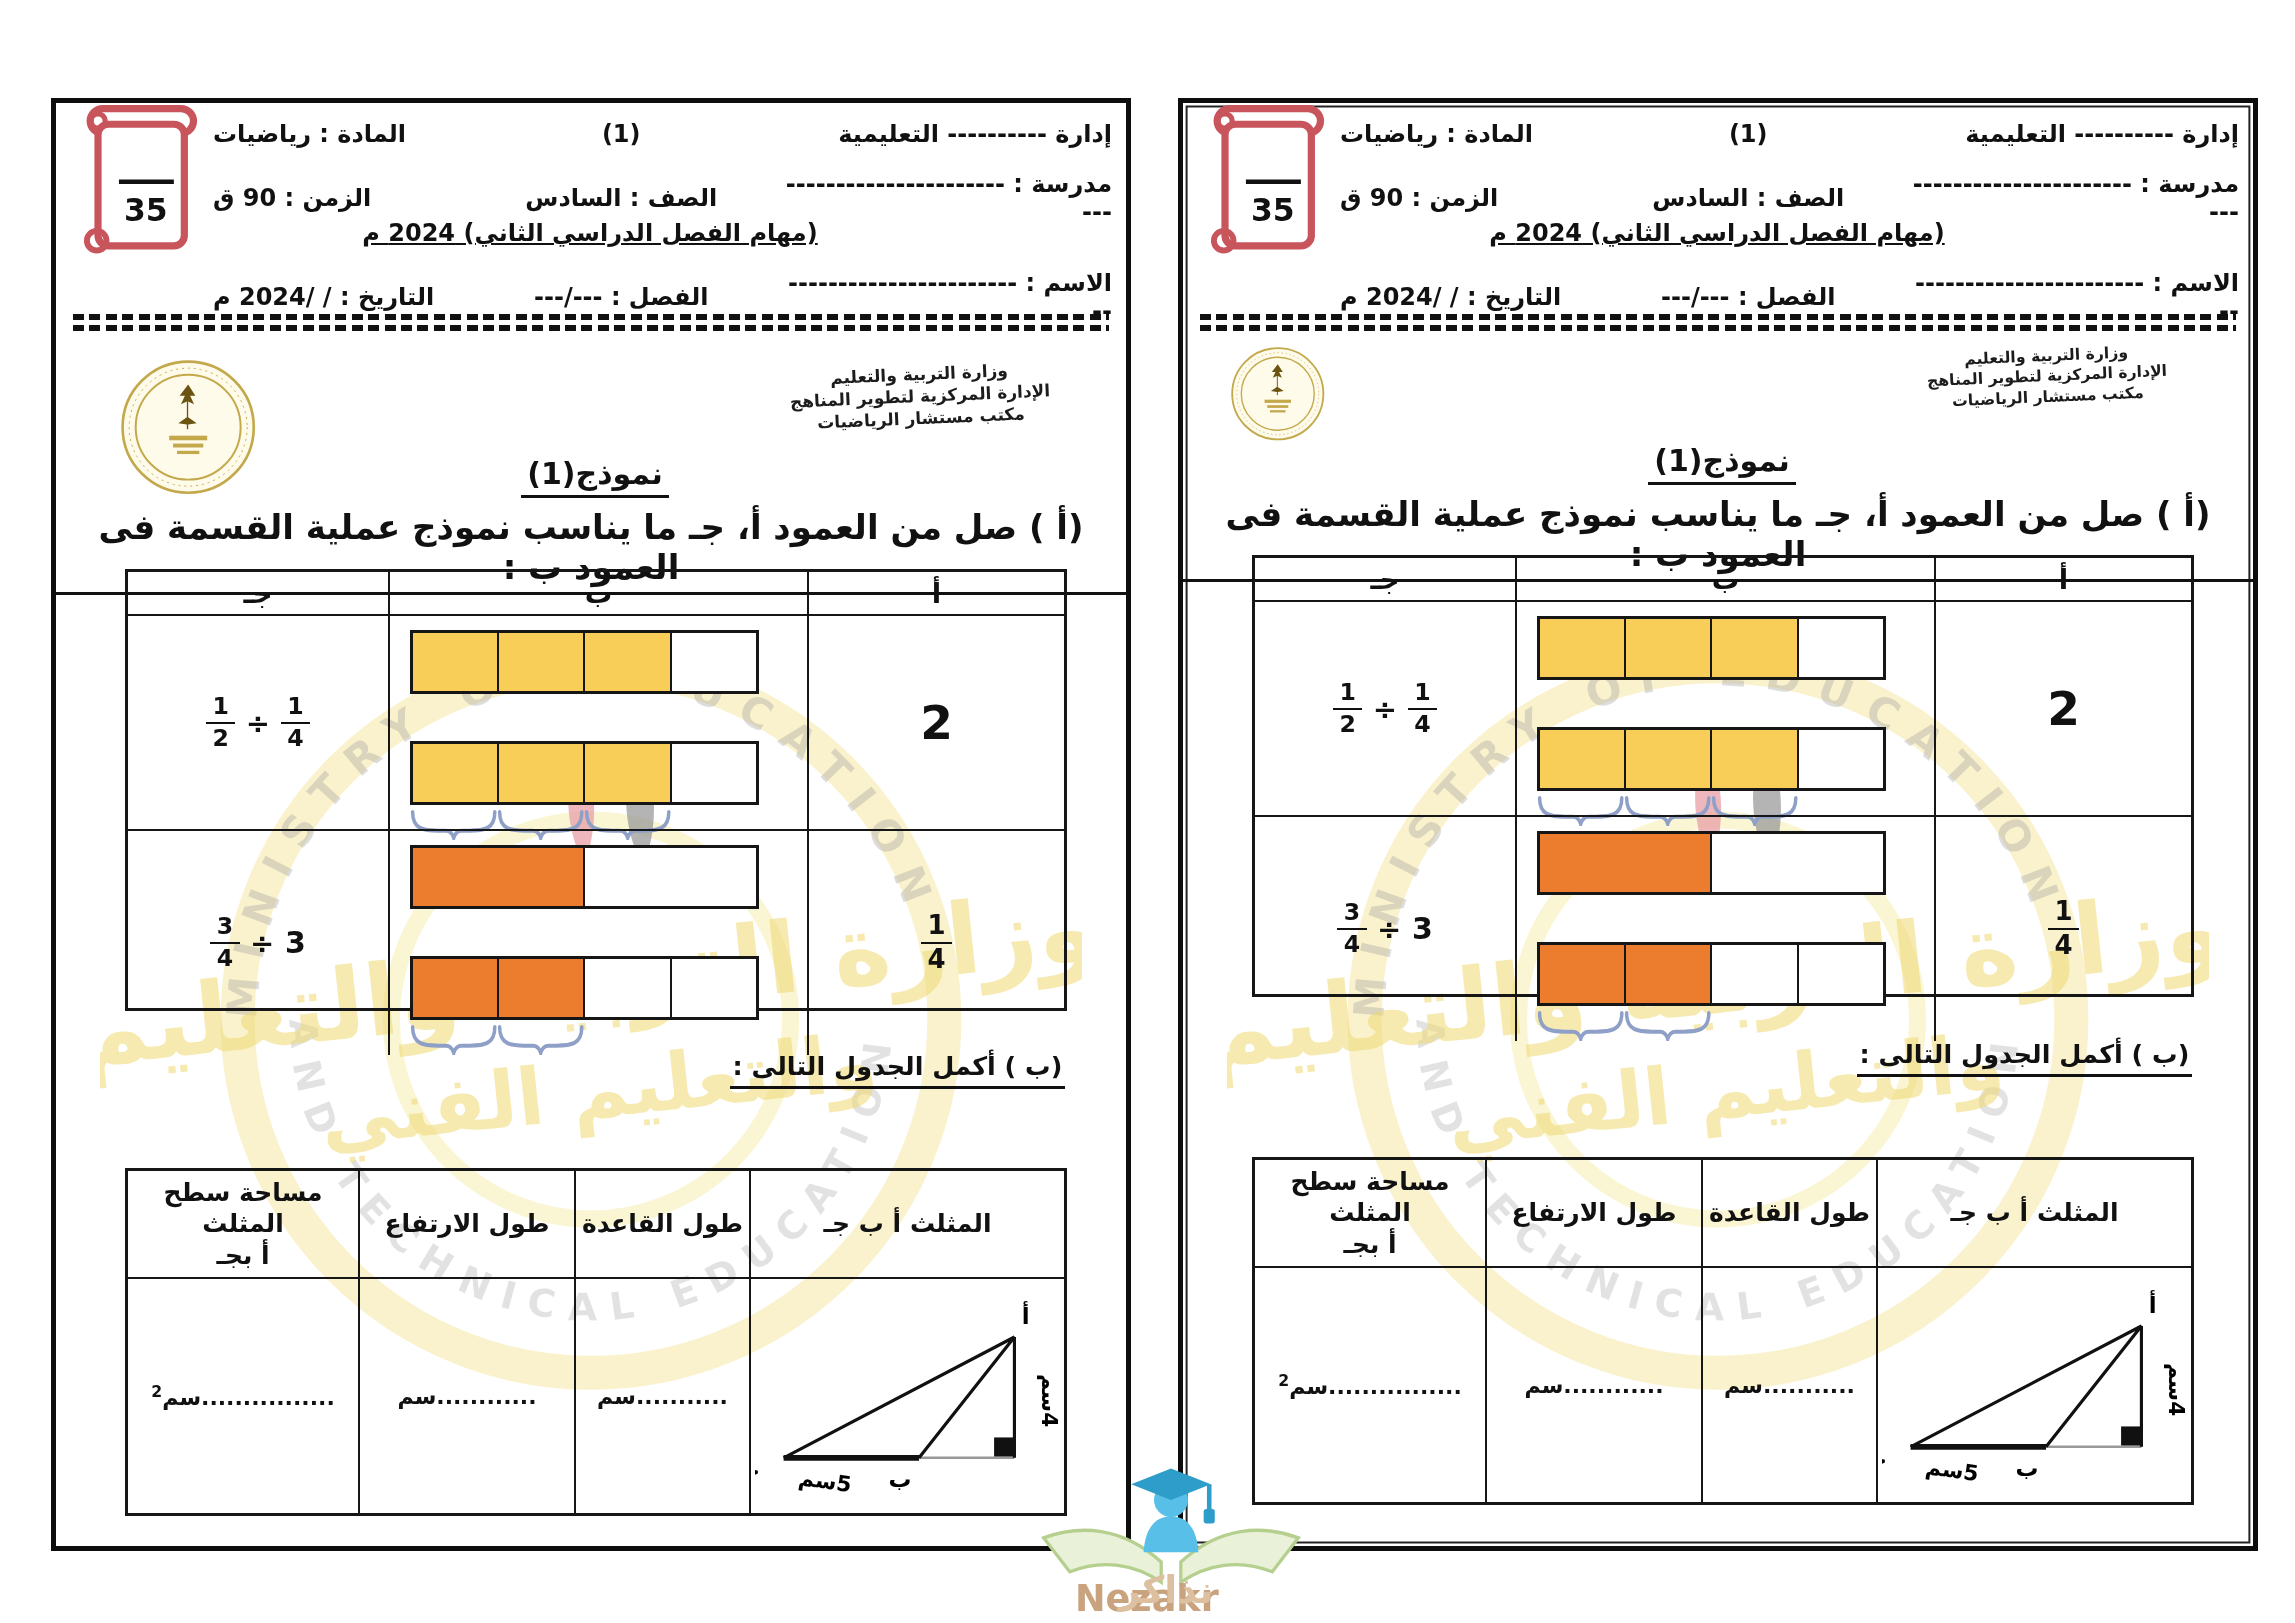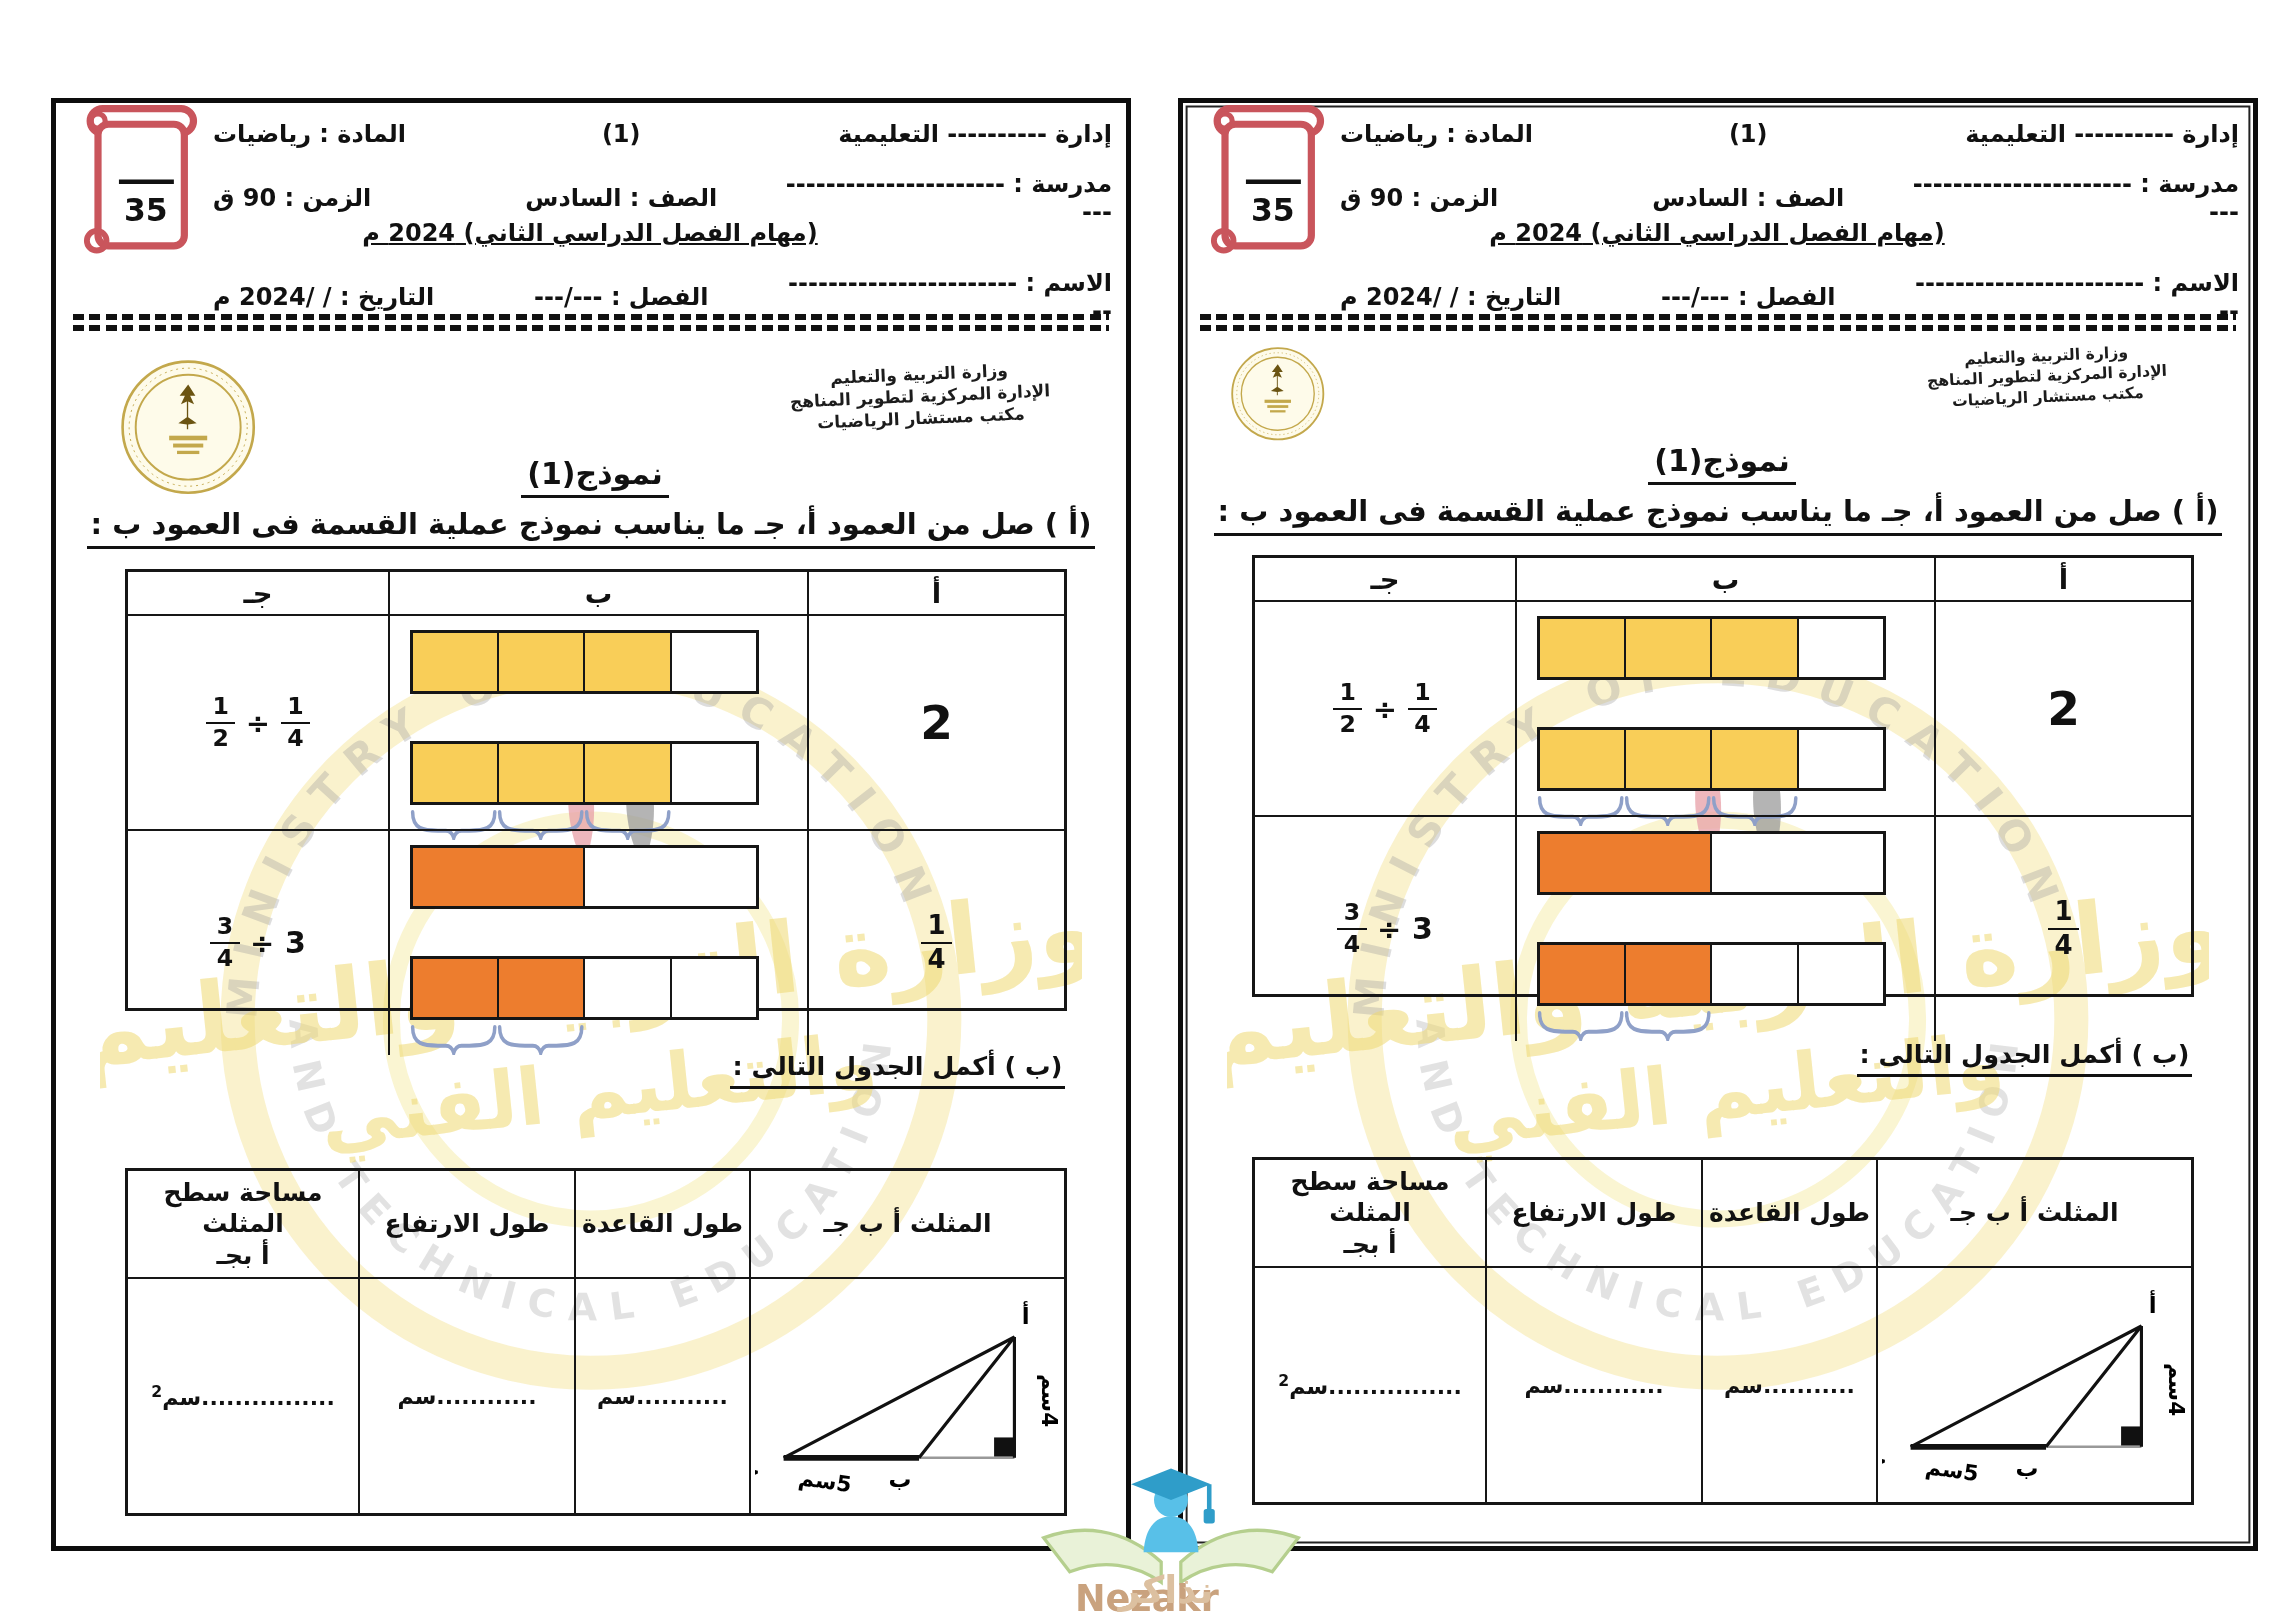--- a/index.html
+++ b/index.html
@@ -19,21 +19,21 @@
   .sep .dash+.dash{margin-top:5.2px;}
   
   .badge{position:absolute;left:25px;top:-1.3px;width:121px;height:157px;z-index:3;}
   
   .seal{position:absolute;left:62px;top:254px;width:141px;height:141px;}
   .ministry{position:absolute;right:36px;top:260px;width:340px;text-align:center;direction:rtl;font-weight:bold;font-size:17px;line-height:1.3;transform:rotate(-2.5deg);color:#1c1c1c;}
   
   .model-title{position:absolute;left:8px;right:0;top:353px;text-align:center;direction:rtl;}
   .model-title span{display:inline-block;font-weight:bold;font-size:30px;border-bottom:3.3px solid #111;padding:0 6.5px 3.9px;}
   .question-a{position:absolute;left:0;right:0;top:404px;text-align:center;direction:rtl;}
-  .question-a span{display:inline-block;font-weight:bold;font-size:29px;border-bottom:3.3px solid #111;padding:0 3.9px 5.2px;}
+  .question-a span{display:inline-block;font-weight:bold;font-size:34px;border-bottom:3.3px solid #111;padding:0 3.9px 5.2px;}
   
   .mtable{position:absolute;left:69px;top:466px;width:942px;height:442px;border:3.3px solid #161616;box-sizing:border-box;display:grid;grid-template-columns:260px 419px 1fr;grid-template-rows:42px 215px 1fr;}
   .mcell{border-left:2.6px solid #161616;border-top:2.6px solid #161616;box-sizing:border-box;display:flex;align-items:center;justify-content:center;position:relative;}
   .mcell.c0{border-left:none;}
   .mcell.r0{border-top:none;}
   .mhead{font-weight:bold;font-size:27.5px;}
   .bars-cell{flex-direction:column;justify-content:flex-start;align-items:flex-start;padding:14.4px 0 0 19.6px;overflow:visible;}
   .fbar-wrap{width:88%;}
   .fbar-wrap+.fbar-wrap{margin-top:47px;}
   .fbar{display:flex;height:58px;border:3.3px solid #161616;box-sizing:content-box;background:#fff;}

